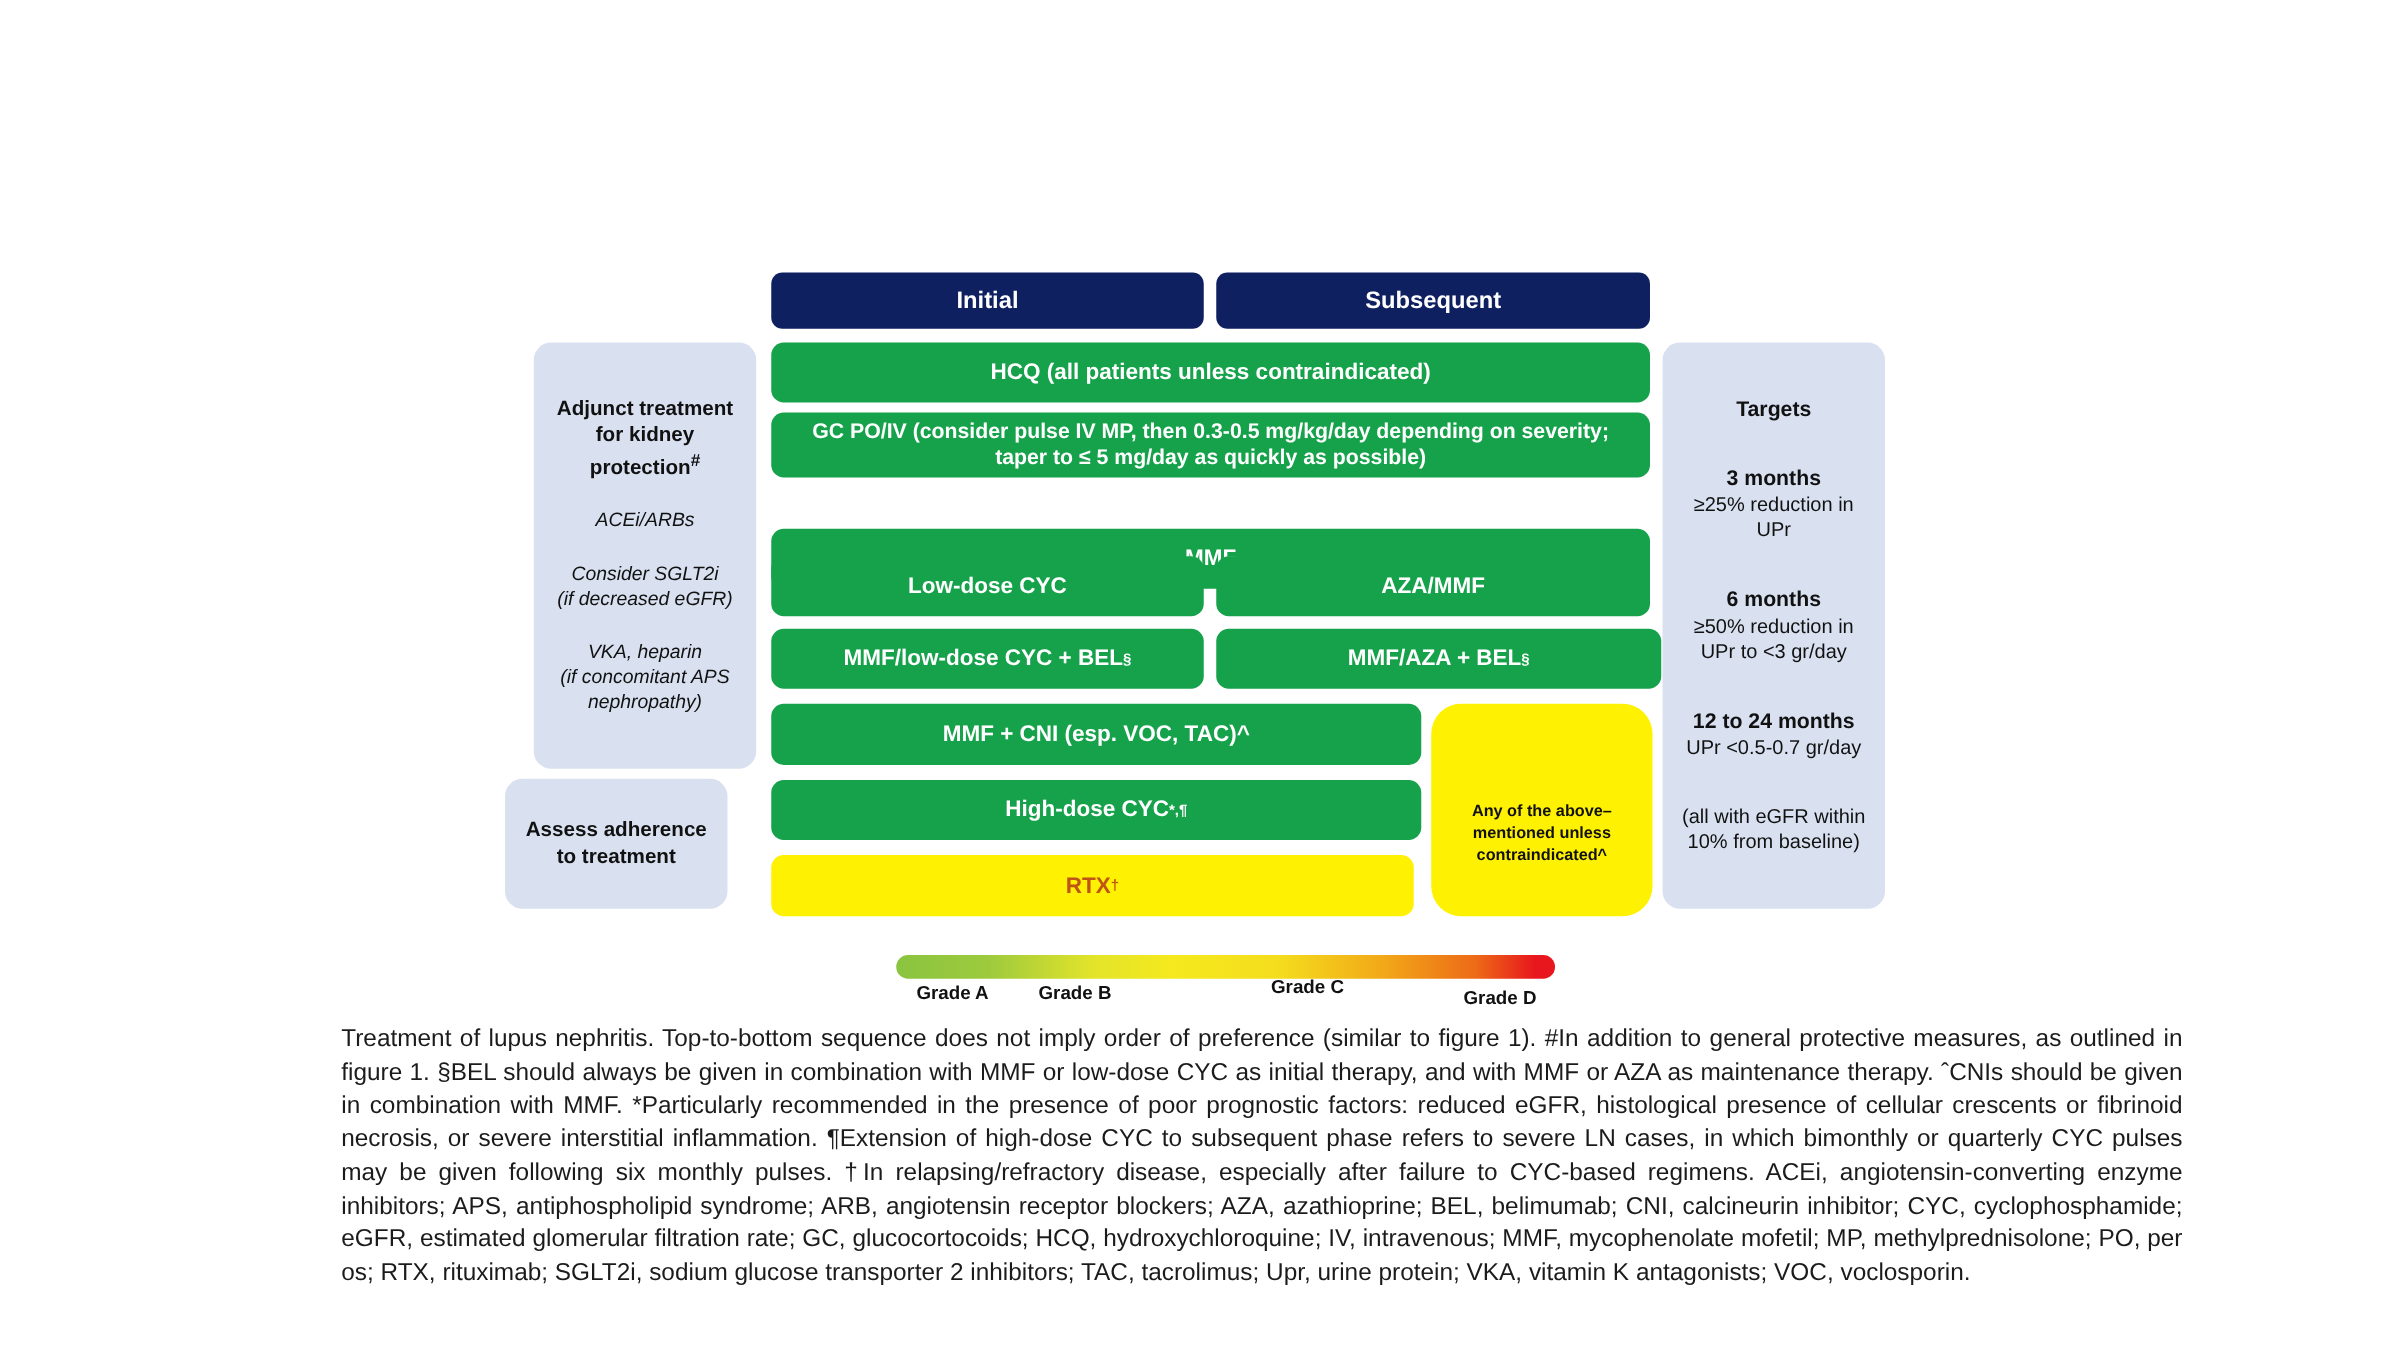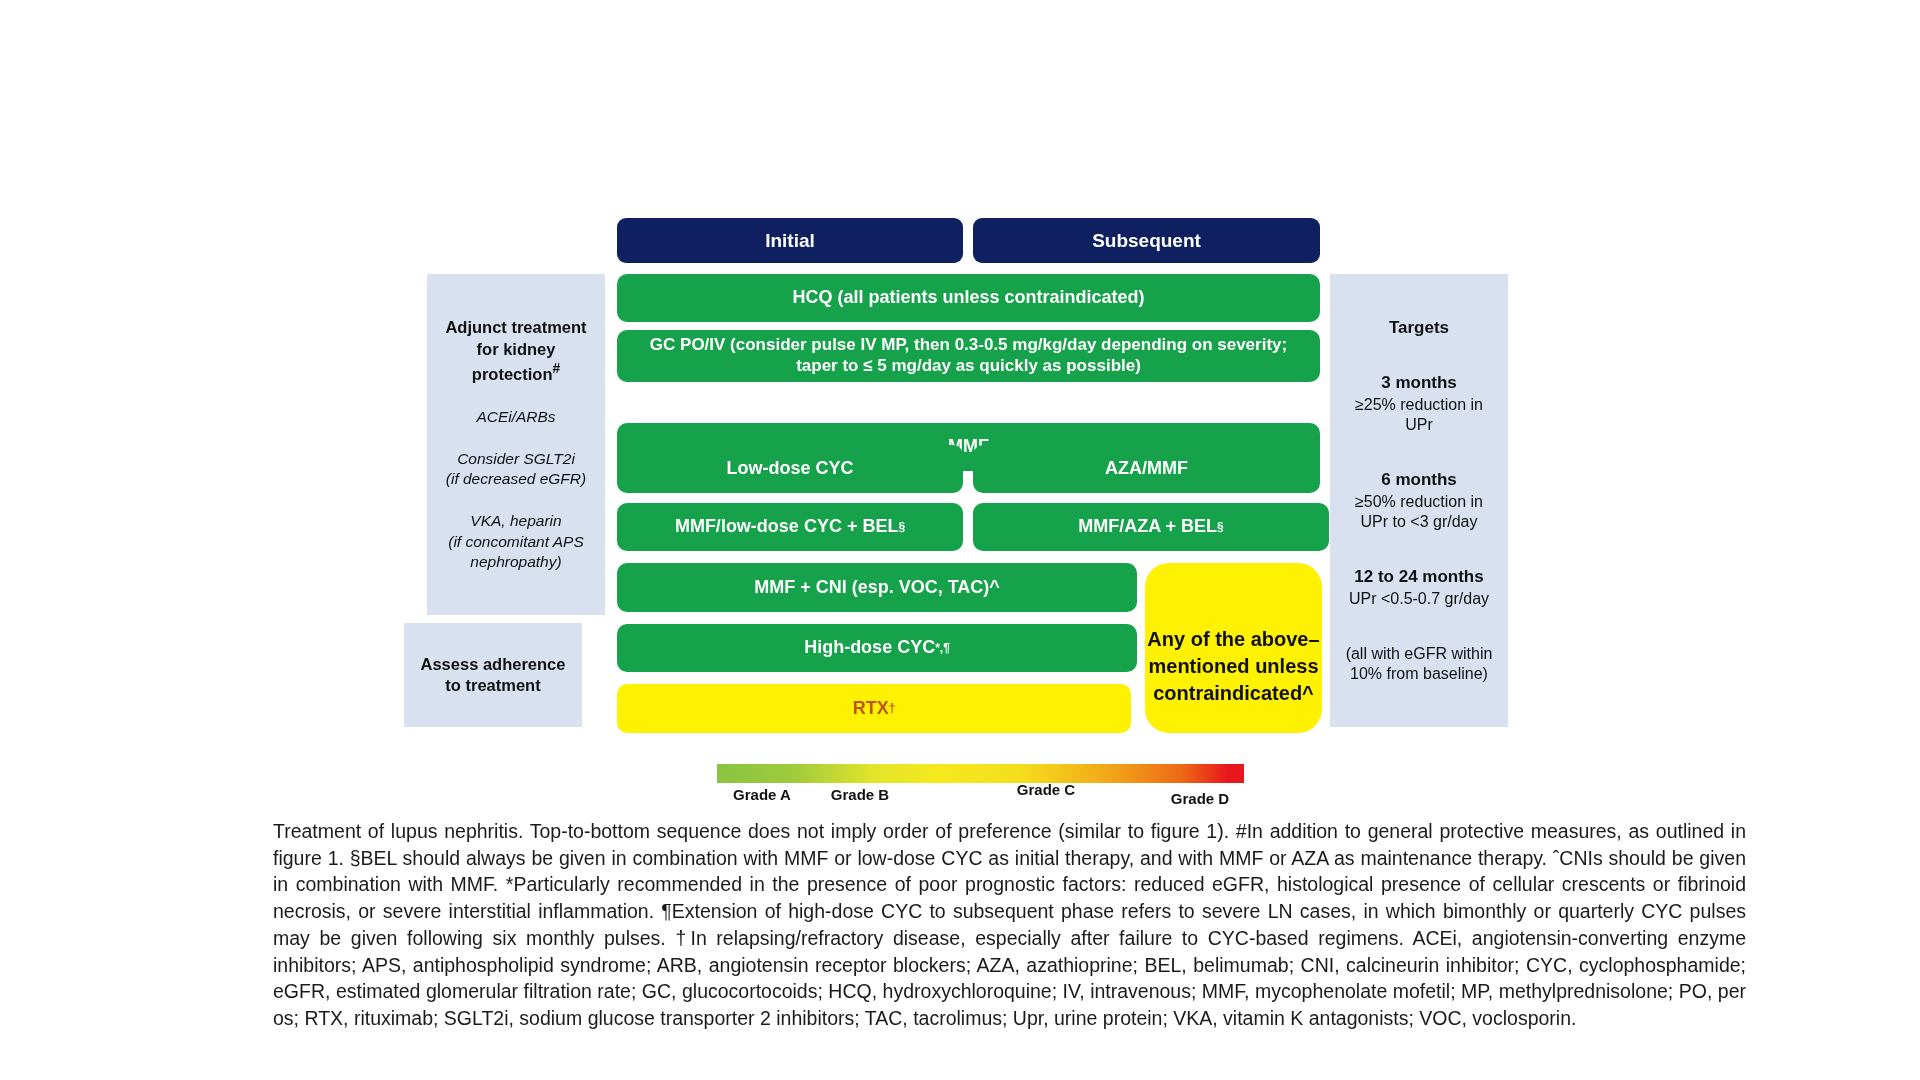--- a/index.html
+++ b/index.html
@@ -1,18 +1,18 @@
 <!DOCTYPE html>
 <html><head>
 <meta charset="utf-8">
 <style>
   html,body{margin:0;padding:0;background:#ffffff;}
   .screen{position:relative;width:1920px;height:1080px;background:#ffffff;
           font-family:"Liberation Sans",sans-serif;overflow:hidden;}
-  .abs{position:absolute;}
+  .abs{position:absolute;border-radius:14px;}
   .pre{white-space:pre-line;}
 
   
   .title-bar{left:427px;top:163px;width:1080px;height:47px;background:#E88C6F;
              border-radius:10px;display:flex;align-items:center;justify-content:center;}
   .title-bar span{color:#ffffff;font-weight:bold;font-size:25px;letter-spacing:.2px;}
 
   
   .col-head{top:218px;height:45px;background:#0F2060;border-radius:9px;
             display:flex;align-items:center;justify-content:center;}
@@ -51,21 +51,21 @@
   .row-azabel{left:973px;top:503px;width:356px;height:48px;}
   .row-cni{left:617px;top:563px;width:520px;height:49px;}
   .row-hdcyc{left:617px;top:624px;width:520px;height:48px;}
   .row-rtx{left:617px;top:684px;width:514px;height:49px;background:#FEF102;}
   .row-rtx span,.row-rtx sup{color:#C05415;}
 
   
   .any-box{left:1145px;top:563px;width:177px;height:170px;background:#FEF102;
            border-radius:24px;display:flex;align-items:center;justify-content:center;
            text-align:center;}
-  .any-box span{font-weight:bold;font-size:20px;color:#111;line-height:1.35;margin-top:36px;}
+  .any-box span{font-weight:bold;font-size:13px;color:#111;line-height:1.35;margin-top:36px;}
 
   
   .grade-bar{left:717px;top:764px;width:527px;height:19px;
      background:linear-gradient(to right,#8AC440 0%,#9DCA3D 14%,#E3E42A 30%,
         #F5E91E 42%,#F4DD1D 58%,#F2A818 74%,#ED6A17 88%,#E8161D 97%);}
   .grade-label{font-weight:bold;font-size:15px;color:#111;transform:translateX(-50%);}
   .gl-a{left:762px;top:786px;}
   .gl-b{left:860px;top:786px;text-align:right;}
   .gl-c{left:1046px;top:781px;}
   .gl-d{left:1200px;top:790px;}

